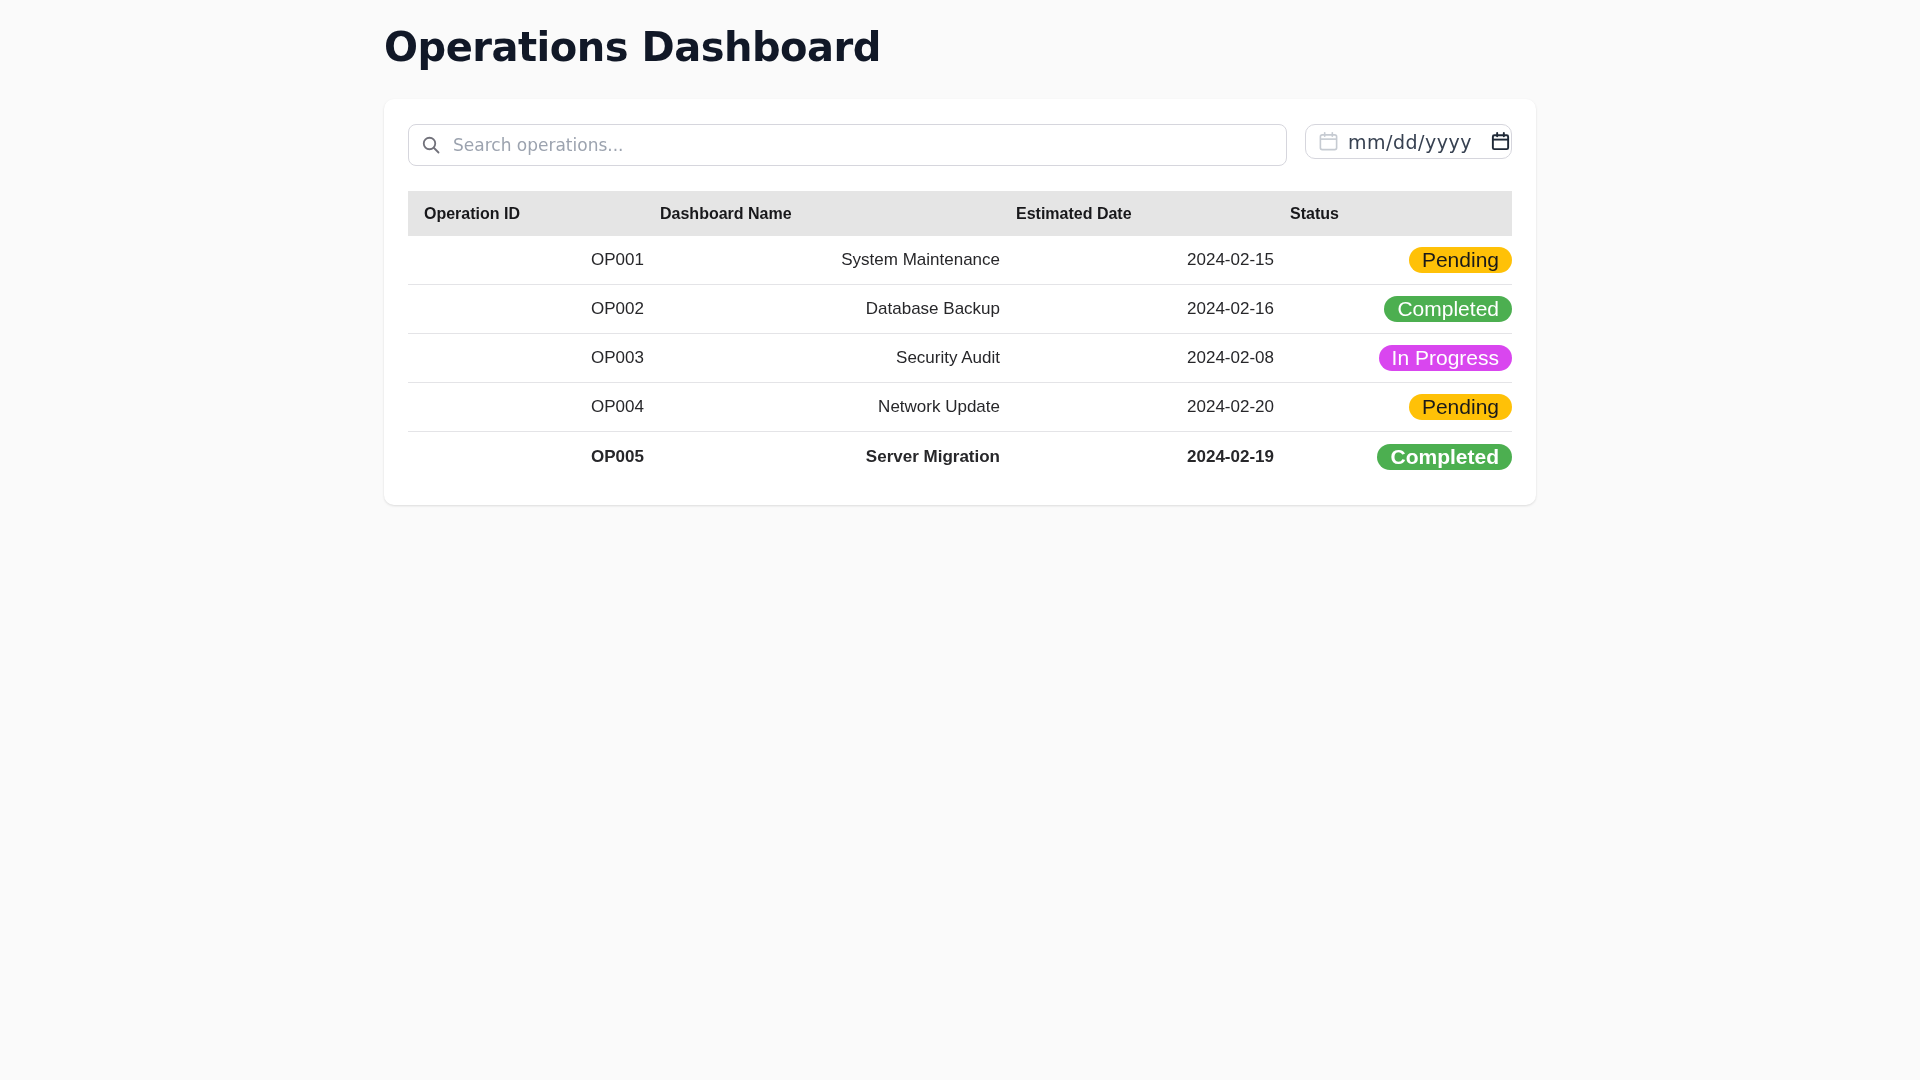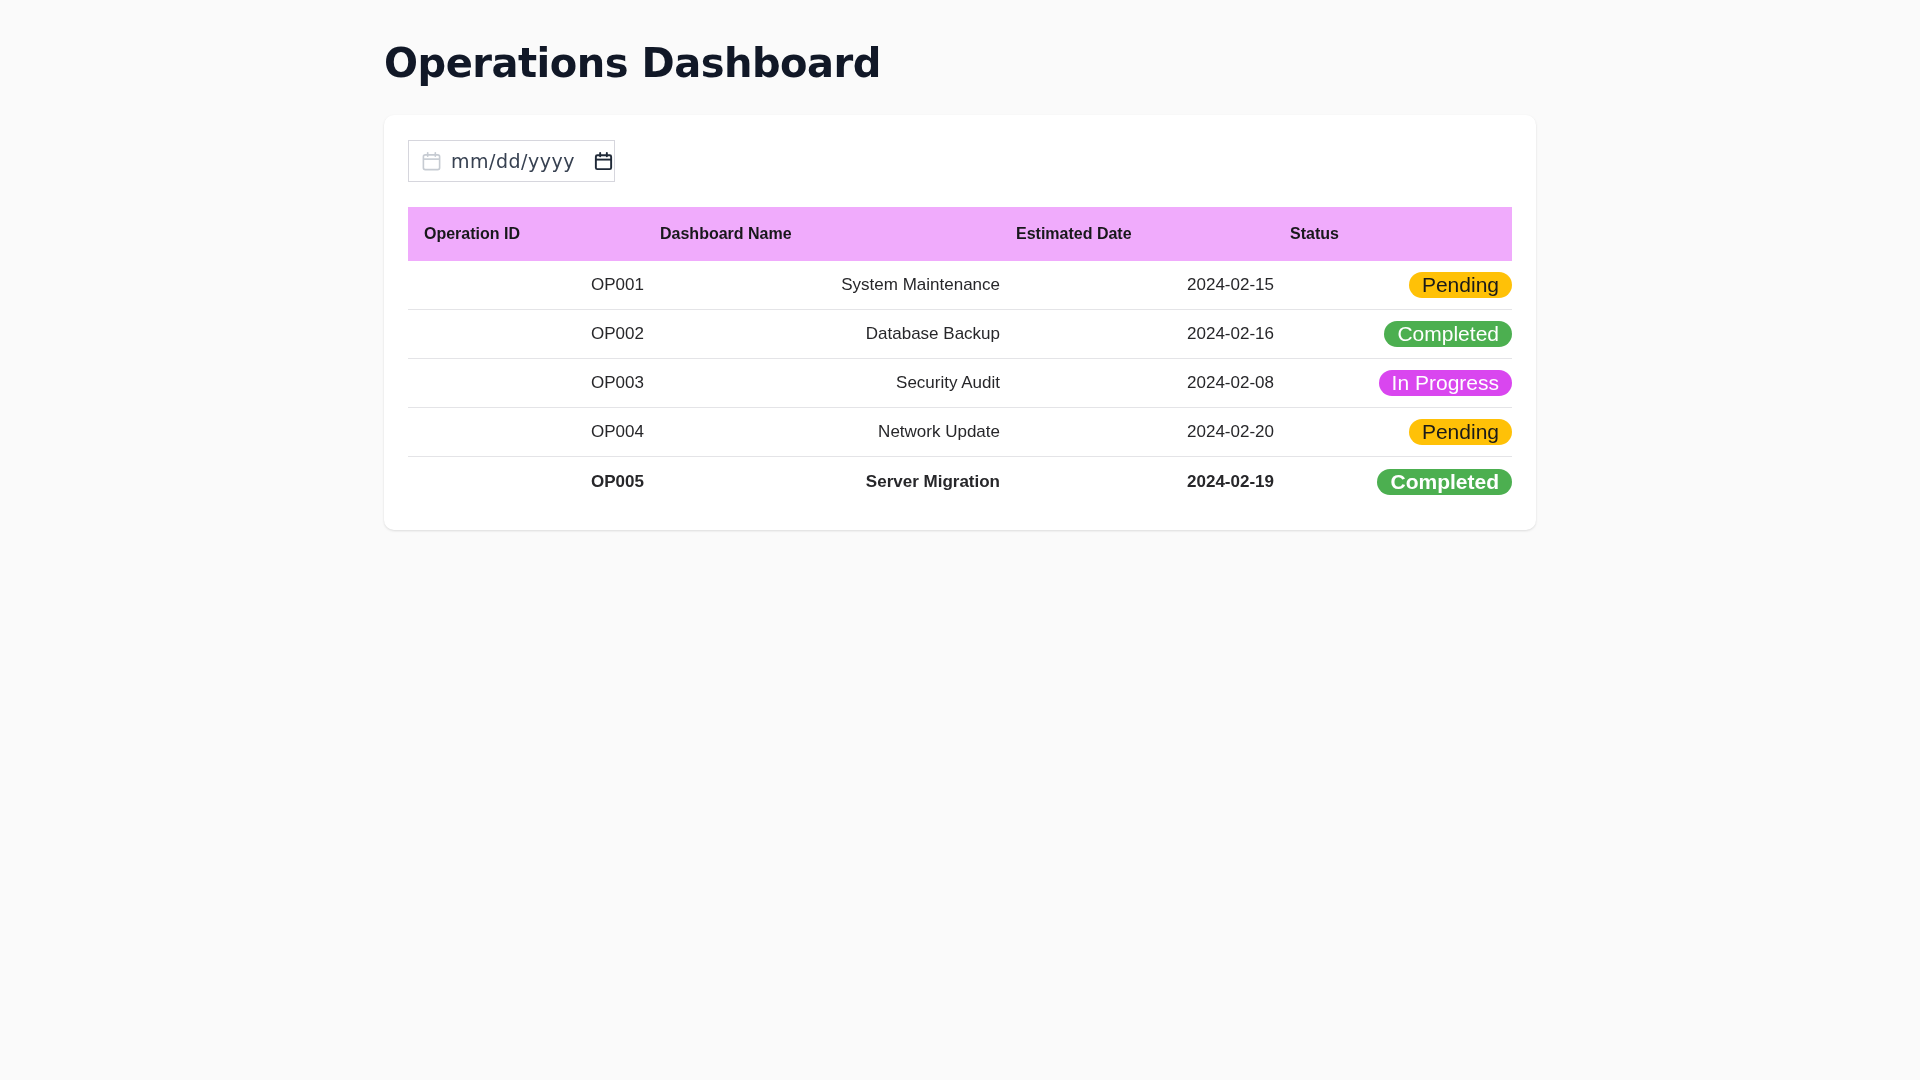--- a/index.html
+++ b/index.html
@@ -3,21 +3,21 @@
 <meta charset="utf-8">
 <style>
   * { box-sizing: border-box; }
   html, body { margin: 0; padding: 0; }
   body {
     width: 1920px; height: 1080px;
     background: #fafafa;
     font-family: "Liberation Sans", sans-serif;
     color: #1f2127;
   }
-  .container { width: 1152px; margin-left: 384px; margin-top: 16px; }
+  .container { width: 1152px; margin-left: 384px; }
   h1.page-title {
     margin: 0; padding-top: 23px;
     font-family: "DejaVu Sans", sans-serif;
     font-size: 40px; font-weight: 700; line-height: 48px;
     color: #111827; letter-spacing: -0.5px;
   }
   .card {
     margin-top: 28px;
     background: #ffffff;
     border-radius: 10px;
@@ -33,41 +33,41 @@
   .search-box input {
     width: 100%; height: 100%;
     border: 1px solid #d6d6dd; border-radius: 8px;
     padding: 0 14px 0 44px;
     font-family: "DejaVu Sans", sans-serif;
     font-size: 17px; color: #1f2127;
     background: #ffffff; outline: none;
   }
   .search-box input::placeholder { color: #9ca3af; }
   .date-box {
-    width: 207px; height: 42px;
-    border: 1px solid #d6d6dd; border-radius: 0;
+    width: 207px; height: 35px;
+    border: 1px solid #d6d6dd; border-radius: 10px;
     background: #ffffff;
     display: flex; align-items: center;
     padding: 0 12px; gap: 9px;
     cursor: default;
   }
   .date-box .date-text {
     font-family: "DejaVu Sans", sans-serif;
     font-size: 19px; color: #374151; letter-spacing: 0.5px;
   }
   .date-box .spacer { flex: 1; }
   .table { width: 100%; }
   .tr {
     display: grid;
     grid-template-columns: 236px 356px 274px 238px;
     align-items: center;
   }
   .thead {
-    background: #f0abfc;
-    height: 54px;
+    background: #e5e5e5;
+    height: 45px;
   }
   .th {
     padding-left: 16px;
     font-size: 16px; font-weight: 700; color: #18181b;
   }
   .row { height: 49px; border-bottom: 1px solid #e4e4e7; text-align: right; }
   .row:last-child { border-bottom: none; font-weight: bold; }
   .td { padding-left: 16px; font-size: 17px; color: #27272a; }
   .badge {
     display: inline-block;
@@ -81,20 +81,29 @@
 <body>
 
 <div class="container">
 
   <h1 class="page-title">Operations Dashboard</h1>
 
   <div class="card">
 
     <div class="toolbar">
 
+      <div class="search-box">
+        <span class="icon-wrap">
+          <svg width="20" height="20" viewBox="0 0 20 20" fill="none">
+            <circle cx="8.5" cy="8.5" r="5.75" stroke="#71717a" stroke-width="1.8"></circle>
+            <line x1="13" y1="13" x2="17.5" y2="17.5" stroke="#71717a" stroke-width="1.8" stroke-linecap="round"></line>
+          </svg>
+        </span>
+        <input type="text" placeholder="Search operations..." style="">
+      </div>
 
       <div class="date-box">
         <span style="display:flex;">
           <svg width="21" height="21" viewBox="0 0 22 22" fill="none">
             <rect x="2.5" y="4" width="17" height="15.5" rx="2" stroke="#c6cbd2" stroke-width="1.7"></rect>
             <line x1="2.5" y1="8.5" x2="19.5" y2="8.5" stroke="#c6cbd2" stroke-width="1.7"></line>
             <line x1="7" y1="1.8" x2="7" y2="5.5" stroke="#c6cbd2" stroke-width="1.7" stroke-linecap="round"></line>
             <line x1="15" y1="1.8" x2="15" y2="5.5" stroke="#c6cbd2" stroke-width="1.7" stroke-linecap="round"></line>
           </svg>
         </span>

